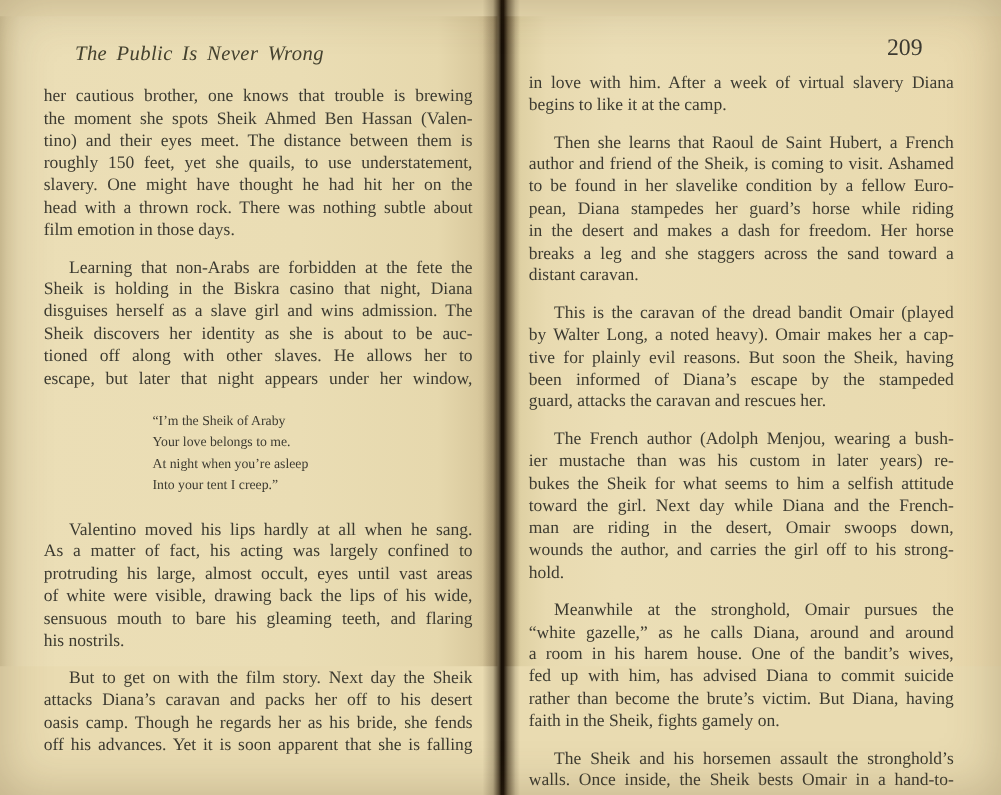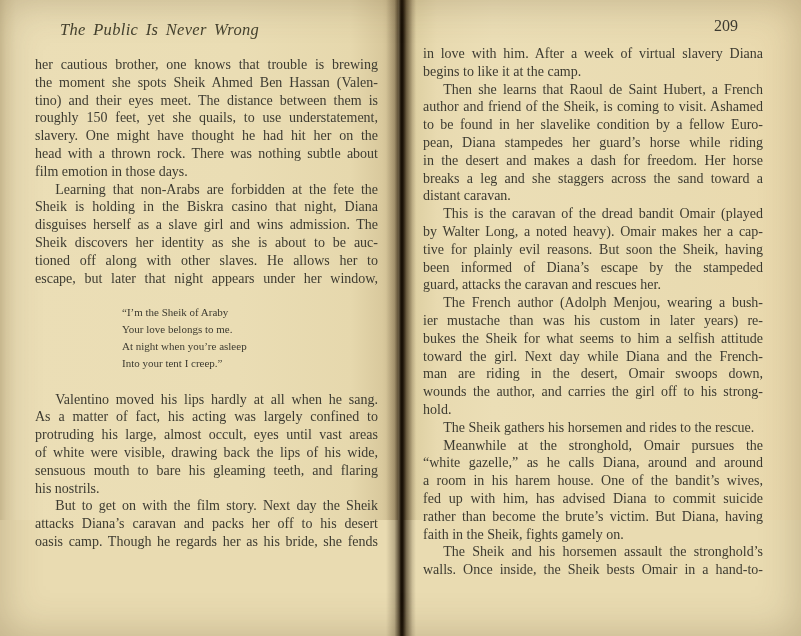--- a/index.html
+++ b/index.html
@@ -6,21 +6,21 @@
   body {
     width: 801px; height: 636px; overflow: hidden;
     background: #2a2218;
     font-family: "Liberation Serif", "DejaVu Serif", serif;
   }
   .book {
     position: relative; width: 801px; height: 636px;
     background: #e9dbb1;
   }
   .page {
-    position: absolute; top: 0; height: 520px;
+    position: absolute; top: 13px; height: 520px;
     color: #3d3b31;
     font-size: 14px; line-height: 17.8px;
     box-sizing: border-box;
   }
   .page-left {
     left: 0; width: 398px;
     background: linear-gradient(90deg,
       #d9cba1 0px, #e5d7ad 6px, #ebdeb6 16px, #eaddb4 60%,
       #e6d8ad 88%, #d9c99d 96%, #c2b086 100%);
     padding: 20px 20px 0 35px;
@@ -44,30 +44,30 @@
     position: absolute; inset: 0; z-index: 6; pointer-events: none;
     box-shadow: inset 0 0 42px rgba(82,62,30,0.28);
   }
   .running-header {
     font-style: italic; font-size: 16.5px; line-height: 20px;
     margin: 0 0 16px 25px; color: #45422f;
     word-spacing: 0.18em; letter-spacing: 0.02em;
   }
   .page-number {
     text-align: right; padding-right: 25px;
-    font-size: 16px; line-height: 20px; margin-bottom: 9px;
+    font-size: 19px; line-height: 20px; margin-bottom: 9px;
     color: #3d3b31;
   }
   .para { margin: 0; }
   .line {
     text-align: justify; text-align-last: justify;
     height: 17.8px; overflow: visible; white-space: nowrap;
   }
   .line.endline { text-align-last: left; }
-  .para.indent .line:first-child { text-indent: 1.45em; }
+  .para.indent .line:first-child { text-indent: 1.45em; margin-top: 12px; }
   .verse {
     margin: 17px 0 19px 87px;
     font-size: 11px; line-height: 16.8px;
   }
   .verse .vline { white-space: nowrap; }
 </style>
 </head>
 <body>
 
 <div class="book">
@@ -105,20 +105,21 @@
           <div class="line">As a matter of fact, his acting was largely confined to</div>
           <div class="line">protruding his large, almost occult, eyes until vast areas</div>
           <div class="line">of white were visible, drawing back the lips of his wide,</div>
           <div class="line">sensuous mouth to bare his gleaming teeth, and flaring</div>
           <div class="line endline">his nostrils.</div>
         </div>
         <div class="para indent">
           <div class="line">But to get on with the film story. Next day the Sheik</div>
           <div class="line">attacks Diana’s caravan and packs her off to his desert</div>
           <div class="line">oasis camp. Though he regards her as his bride, she fends</div>
+          <div class="line">off his advances. Yet it is soon apparent that she is falling</div>
         </div>
       </div>
   </div>
 
   <div class="page page-right">
     <div class="page-number">209</div>
     <div>
         <div class="para">
           <div class="line">in love with him. After a week of virtual slavery Diana</div>
           <div class="line endline">begins to like it at the camp.</div>
@@ -142,23 +143,20 @@
         <div class="para indent">
           <div class="line">The French author (Adolph Menjou, wearing a bush-</div>
           <div class="line">ier mustache than was his custom in later years) re-</div>
           <div class="line">bukes the Sheik for what seems to him a selfish attitude</div>
           <div class="line">toward the girl. Next day while Diana and the French-</div>
           <div class="line">man are riding in the desert, Omair swoops down,</div>
           <div class="line">wounds the author, and carries the girl off to his strong-</div>
           <div class="line endline">hold.</div>
         </div>
         <div class="para indent">
-          <div class="line endline">The Sheik gathers his horsemen and rides to the rescue.</div>
-        </div>
-        <div class="para indent">
           <div class="line">Meanwhile at the stronghold, Omair pursues the</div>
           <div class="line">“white gazelle,” as he calls Diana, around and around</div>
           <div class="line">a room in his harem house. One of the bandit’s wives,</div>
           <div class="line">fed up with him, has advised Diana to commit suicide</div>
           <div class="line">rather than become the brute’s victim. But Diana, having</div>
           <div class="line endline">faith in the Sheik, fights gamely on.</div>
         </div>
         <div class="para indent">
           <div class="line">The Sheik and his horsemen assault the stronghold’s</div>
           <div class="line">walls. Once inside, the Sheik bests Omair in a hand-to-</div>

